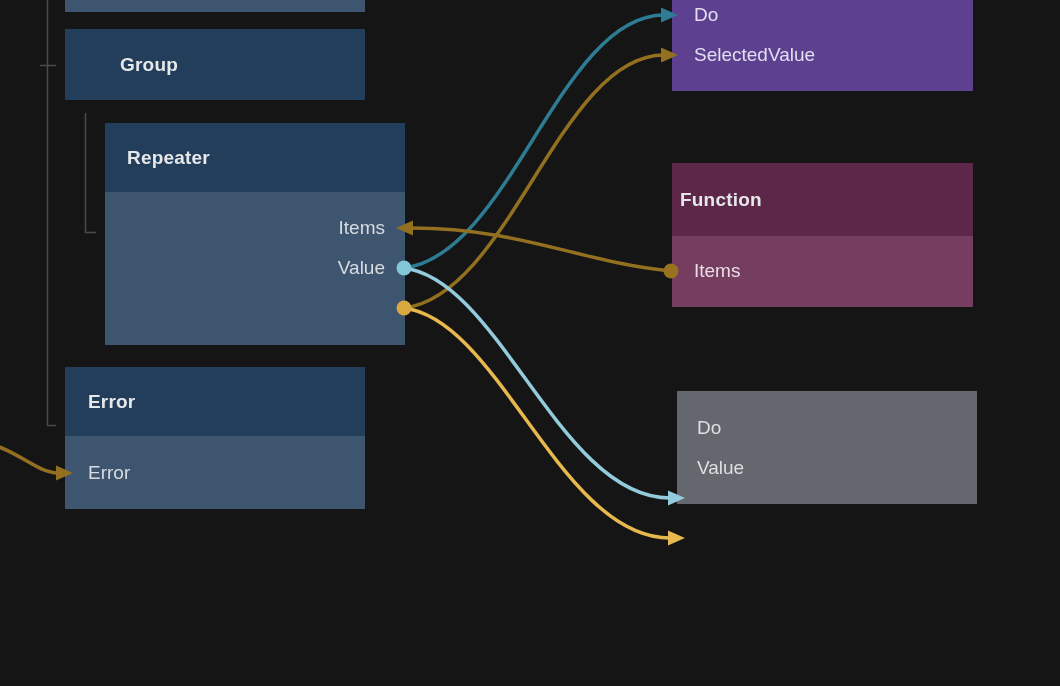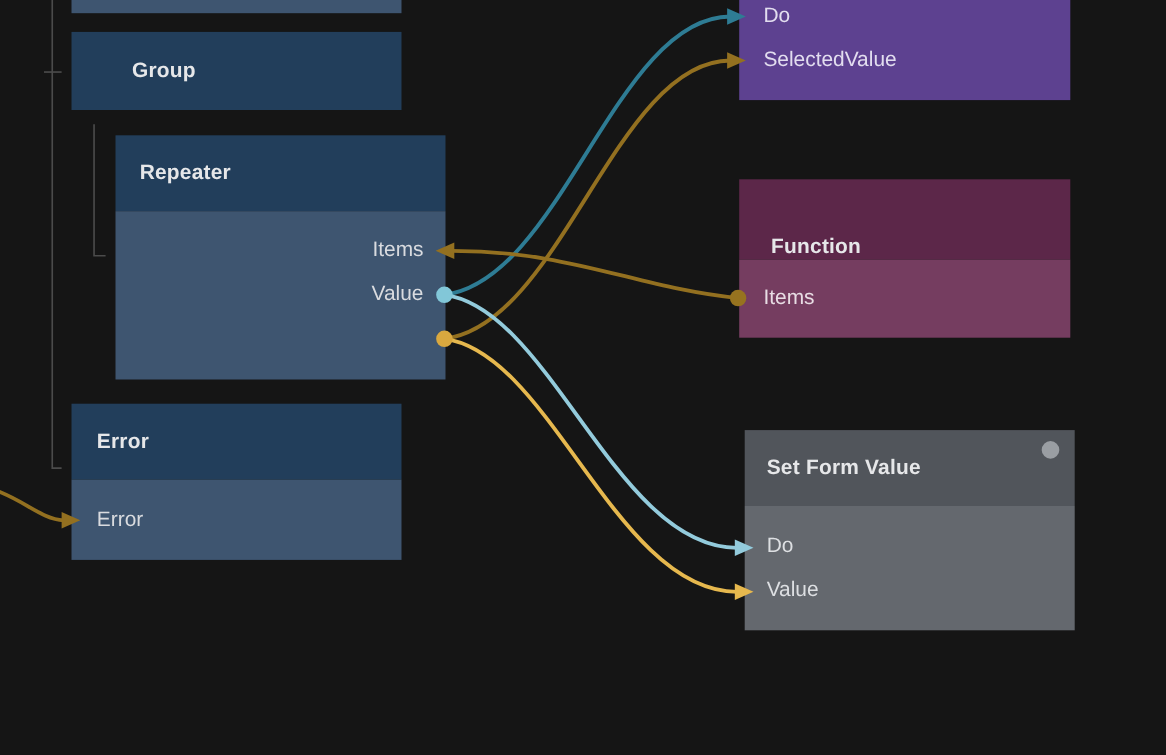--- a/index.html
+++ b/index.html
@@ -31,21 +31,21 @@
   .n-error{left:65px;top:367px;width:300px;height:102px;}
   .n-error .hdr{height:69px;padding-left:23px;background:#223e5b;}
   .n-error .body{height:73px;background:#3e5570;padding-top:17px;box-sizing:border-box;}
   .n-error .port{padding-left:23px;}
   
   .n-purple{left:672px;top:0;width:301px;height:91px;background:#5d4190;}
   .n-purple .ports{margin-top:-5px;}
   .n-purple .port{padding-left:22px;color:#e2ddef;}
   
   .n-function{left:672px;top:163px;width:301px;height:144px;}
-  .n-function .hdr{height:73px;padding-left:29px;background:#5c2749;align-items:flex-end;}
+  .n-function .hdr{height:73px;padding-left:8px;background:#5c2749;}
   .n-function .body{height:71px;background:#753d60;padding-top:15px;box-sizing:border-box;}
   .n-function .port{padding-left:22px;color:#e8dde4;}
   
   .n-sfv{left:677px;top:391px;width:300px;height:182px;}
   .n-sfv .hdr{height:69px;padding-left:20px;background:#51555b;position:relative;}
   .n-sfv .body{height:113px;background:#64686e;padding-top:17px;box-sizing:border-box;}
   .n-sfv .port{padding-left:20px;color:#dddfe2;}
   .status-dot{
     position:absolute;right:14px;top:10px;width:16px;height:16px;
     border-radius:50%;background:#9a9ea3;
@@ -106,24 +106,20 @@
       <span>Function</span>
     </div>
     <div class="body ports">
       <div class="port left">
         <span>Items</span>
       </div>
     </div>
   </div>
 
   <div class="node n-sfv">
-    <div class="hdr">
-      <span>Set Form Value</span>
-      <span class="status-dot"></span>
-    </div>
     <div class="body ports">
       <div class="port left">
         <span>Do</span>
       </div>
       <div class="port left">
         <span>Value</span>
       </div>
     </div>
   </div>
 

